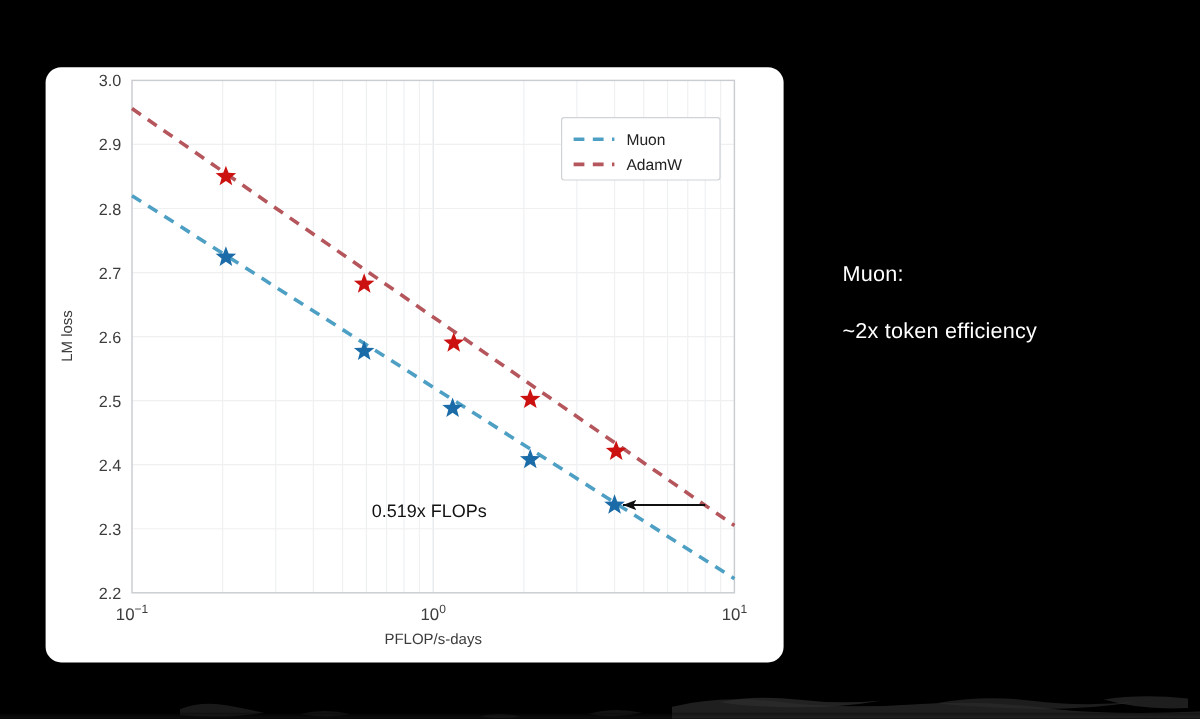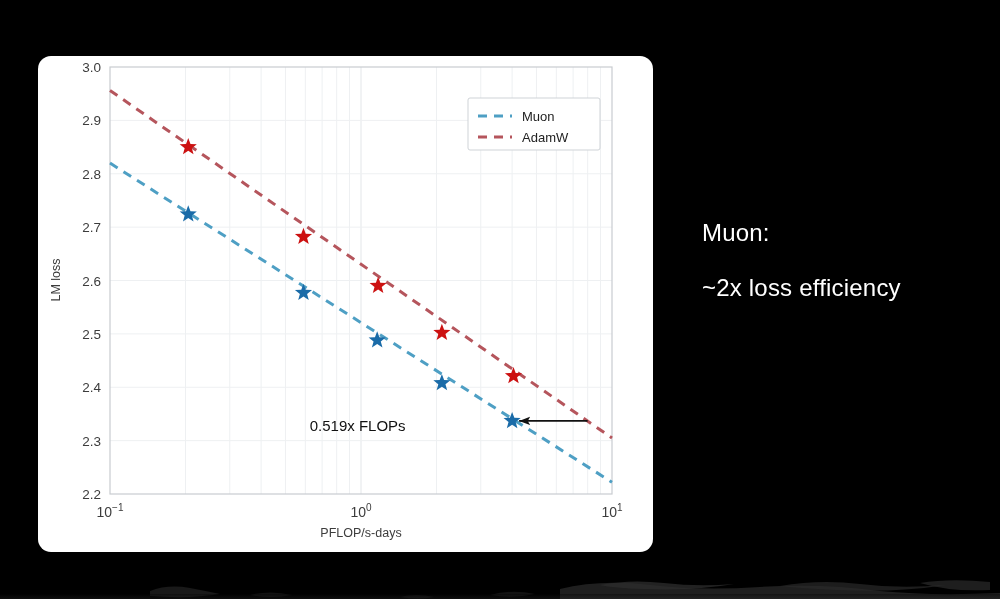--- a/index.html
+++ b/index.html
@@ -31,21 +31,21 @@
   #chart-svg { display: block; width: 615px; height: 496px; }
 
   
   #caption {
     position: absolute;
     left: 702px; top: 218px;
     width: 280px;
   }
   .caption-line {
     color: #ffffff;
-    font-size: 24px;
+    font-size: 18px;
     font-weight: 400;
     line-height: 1.22;
     letter-spacing: 0.2px;
     white-space: nowrap;
   }
   #caption-line-1 { margin-bottom: 26px; }
 
   
   text { font-family: "Liberation Sans", sans-serif; fill: #3c3c3c; }
   .tick-label { font-size: 13.5px; }
@@ -178,16 +178,16 @@
             <text x="484" y="65" class="legend-label">Muon</text>
             <line x1="440" y1="81" x2="474" y2="81" stroke="#b5555c" stroke-width="3" stroke-dasharray="9 7"></line>
             <text x="484" y="86" class="legend-label">AdamW</text>
           </g>
       </g>
     </svg>
   </div>
 
   <div id="caption">
     <div id="caption-line-1" class="caption-line">Muon:</div>
-    <div id="caption-line-2" class="caption-line">~2x loss efficiency</div>
+    <div id="caption-line-2" class="caption-line">~2x token efficiency</div>
   </div>
 
 </div>
 
 </body></html>

